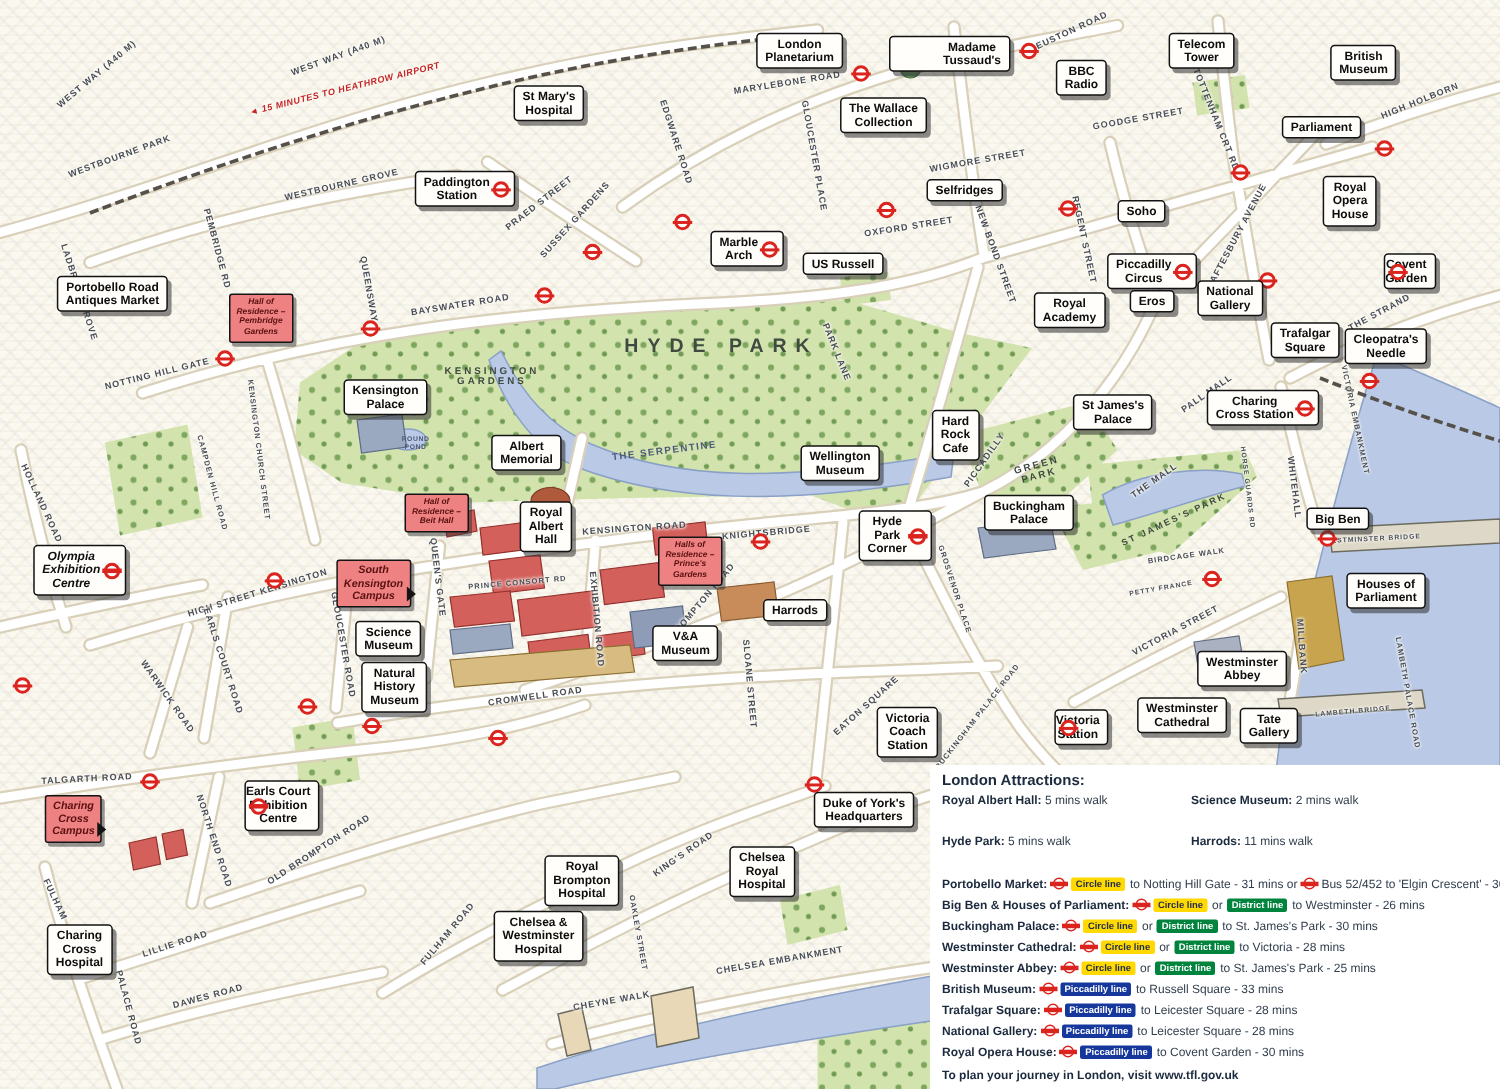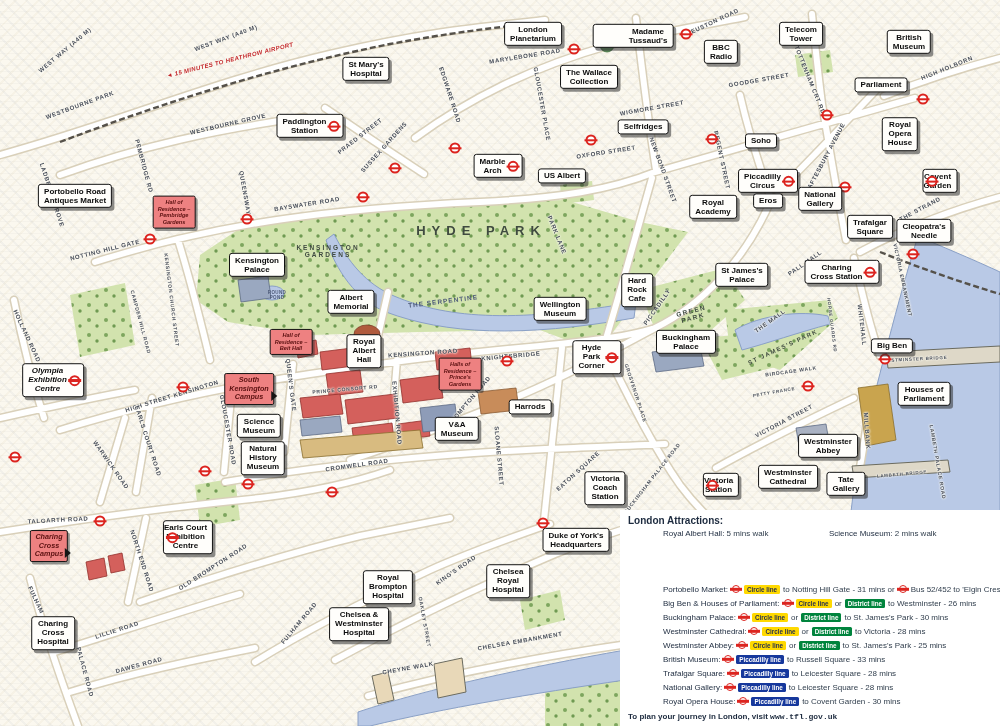--- a/index.html
+++ b/index.html
@@ -40,31 +40,31 @@
       white-space:nowrap;z-index:12;font-weight:bold;
       text-shadow:0 0 2px #fdfaf2,0 0 2px #fdfaf2,0 0 3px #fdfaf2;}
   .rl.red{color:#c2262a;font-style:italic;letter-spacing:.4px;}
   
   .al{position:absolute;font-weight:bold;white-space:pre-line;text-align:center;z-index:8;}
   
   #legend{position:absolute;left:620px;top:510px;width:380px;height:216px;
           background:#ffffff;z-index:40;font-size:8px;color:#33404f;}
   #legend .hdr{position:absolute;left:8px;top:5px;font-weight:bold;color:#1c2a3e;font-size:10px;}
   .lrow{position:absolute;left:8px;right:2px;height:13px;white-space:nowrap;}
-  .lrow .nm{font-weight:normal;color:#1c2a3e;margin-left:35px;}
+  .lrow .nm{font-weight:bold;color:#1c2a3e;}
   .pair2{position:absolute;left:166px;}
   .lrow .tok{display:inline-block;vertical-align:middle;margin-right:3px;}
   .badge{display:inline-block;vertical-align:middle;margin-right:3px;font-size:6.3px;
          font-weight:bold;padding:1px 3px;border-radius:1.5px;line-height:1.2;}
   .badge.circle{background:#ffd900;color:#1f2a50;}
   .badge.district{background:#00843d;color:#fff;}
   .badge.piccadilly{background:#16389c;color:#fff;}
   .rnd.lg{width:6px;height:6px;border-width:1.8px;vertical-align:middle;margin:0 4px 0 1px;}
   #legend .foot{position:absolute;left:8px;font-weight:bold;color:#1c2a3e;}
-  #legend .foot .lnk{color:#1c2a3e;font-family:Liberation Mono, monospace;}
+  #legend .foot .lnk{color:#1c2a3e;}
 </style>
 </head>
 <body>
 
 <div id="map">
 
   <svg class="base" width="1000" height="726" viewBox="0 0 1000 726">
     <defs>
       <pattern id="trees" width="17" height="15" patternUnits="userSpaceOnUse">
         <rect width="17" height="15" fill="#d2e3ae"></rect>
@@ -299,21 +299,21 @@
 Station</span><span class="rnd pos-right"></span></div>
       <div class="lm" style="left: 589px; top: 77px;"><span>The Wallace
 Collection</span></div>
       <div class="lm" style="left: 643px; top: 127px;"><span>Selfridges</span></div>
       <div class="lm" style="left: 900px; top: 134px;"><span>Royal
 Opera
 House</span></div>
       <div class="lm" style="left: 761px; top: 141px;"><span>Soho</span></div>
       <div class="lm r-right" style="left: 498px; top: 166px;"><span>Marble
 Arch</span><span class="rnd pos-right"></span></div>
-      <div class="lm" style="left: 562px; top: 176px;"><span>US Albert</span></div>
+      <div class="lm" style="left: 562px; top: 176px;"><span>US Russell</span></div>
       <div class="lm r-right" style="left: 768px; top: 181px;"><span>Piccadilly
 Circus</span><span class="rnd pos-right"></span></div>
       <div class="lm" style="left: 768px; top: 201px;"><span>Eros</span></div>
       <div class="lm" style="left: 820px; top: 199px;"><span>National
 Gallery</span></div>
       <div class="lm r-left" style="left: 940px; top: 181px;"><span>Covent
 Garden</span><span class="rnd pos-left"></span></div>
       <div class="lm" style="left: 870px; top: 227px;"><span>Trafalgar
 Square</span></div>
       <div class="lm" style="left: 924px; top: 231px;"><span>Cleopatra's
@@ -400,20 +400,21 @@
 Kensington
 Campus</div>
       <div class="pink campus" style="left: 49px; top: 546px;">Charing
 Cross
 Campus</div>
     </div>
 
   <div id="legend">
     <div class="hdr">London Attractions:</div>
   <div class="lrow" style="top: 19px;"><span><span class="nm">Royal Albert Hall: </span>5 mins walk</span><span class="pair2"><span class="nm">Science Museum: </span>2 mins walk</span></div>
+      <div class="lrow" style="top: 46px;"><span><span class="nm">Hyde Park: </span>5 mins walk</span><span class="pair2"><span class="nm">Harrods: </span>11 mins walk</span></div>
       <div class="lrow" style="top: 74.5px;"><span class="nm tok">Portobello Market:</span><span class="rnd lg"></span><span class="badge circle">Circle line</span><span class="tok">to Notting Hill Gate - 31 mins or</span><span class="rnd lg"></span><span class="tok">Bus 52/452 to 'Elgin Crescent' - 30 mins</span></div>
       <div class="lrow" style="top: 88.5px;"><span class="nm tok">Big Ben &amp; Houses of Parliament:</span><span class="rnd lg"></span><span class="badge circle">Circle line</span><span class="tok">or</span><span class="badge district">District line</span><span class="tok">to Westminster - 26 mins</span></div>
       <div class="lrow" style="top: 102.5px;"><span class="nm tok">Buckingham Palace:</span><span class="rnd lg"></span><span class="badge circle">Circle line</span><span class="tok">or</span><span class="badge district">District line</span><span class="tok">to St. James's Park - 30 mins</span></div>
       <div class="lrow" style="top: 116.5px;"><span class="nm tok">Westminster Cathedral:</span><span class="rnd lg"></span><span class="badge circle">Circle line</span><span class="tok">or</span><span class="badge district">District line</span><span class="tok">to Victoria - 28 mins</span></div>
       <div class="lrow" style="top: 130.5px;"><span class="nm tok">Westminster Abbey:</span><span class="rnd lg"></span><span class="badge circle">Circle line</span><span class="tok">or</span><span class="badge district">District line</span><span class="tok">to St. James's Park - 25 mins</span></div>
       <div class="lrow" style="top: 144.5px;"><span class="nm tok">British Museum:</span><span class="rnd lg"></span><span class="badge piccadilly">Piccadilly line</span><span class="tok">to Russell Square - 33 mins</span></div>
       <div class="lrow" style="top: 158.5px;"><span class="nm tok">Trafalgar Square:</span><span class="rnd lg"></span><span class="badge piccadilly">Piccadilly line</span><span class="tok">to Leicester Square - 28 mins</span></div>
       <div class="lrow" style="top: 172.5px;"><span class="nm tok">National Gallery:</span><span class="rnd lg"></span><span class="badge piccadilly">Piccadilly line</span><span class="tok">to Leicester Square - 28 mins</span></div>
       <div class="lrow" style="top: 186.5px;"><span class="nm tok">Royal Opera House:</span><span class="rnd lg"></span><span class="badge piccadilly">Piccadilly line</span><span class="tok">to Covent Garden - 30 mins</span></div>
       <div class="foot" style="top: 201.5px;"><span>To plan your journey in London, visit </span><span class="lnk">www.tfl.gov.uk</span></div>

